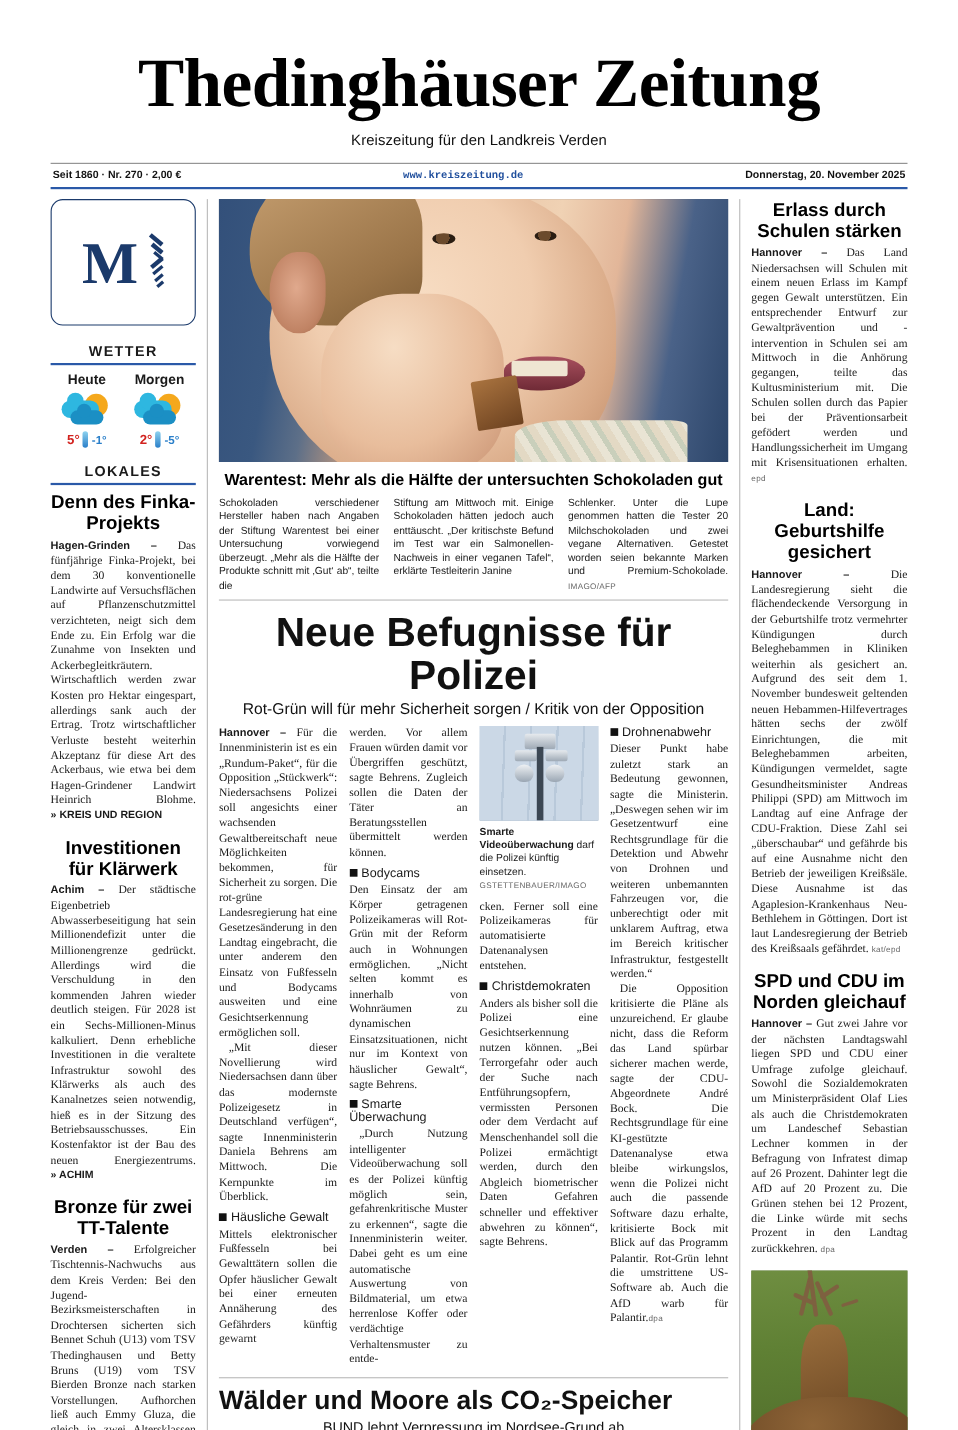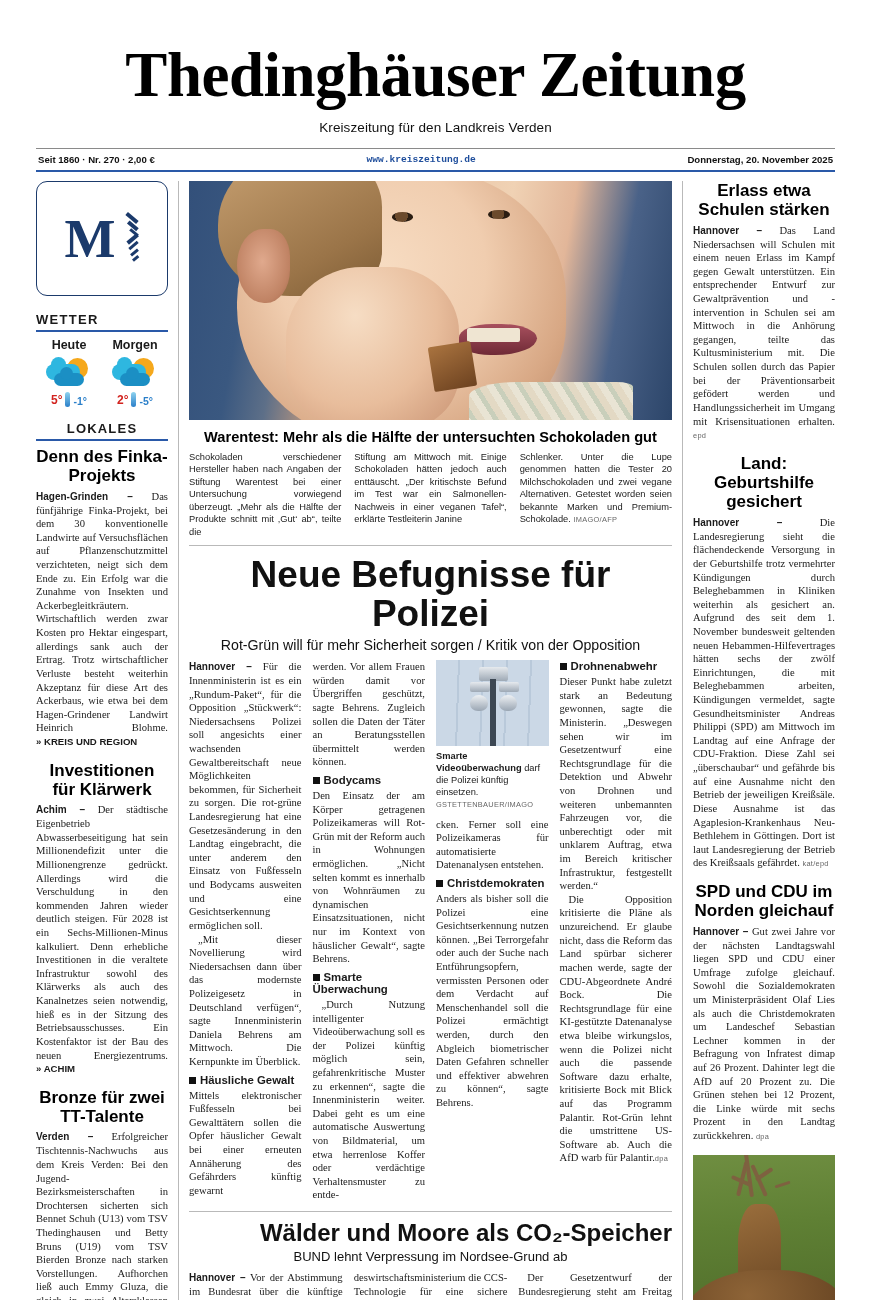--- a/index.html
+++ b/index.html
@@ -3,21 +3,21 @@
 <meta charset="utf-8">
 <style>
   * { box-sizing: border-box; margin: 0; padding: 0; }
   html, body {
     width: 871px; height: 1300px;
     background: #ffffff;
     font-family: "Liberation Serif", serif;
     color: #1a1a1a;
     overflow: hidden;
   }
-  .page { position: relative; width: 871px; height: 1188px; padding: 0 36px; }
+  .page { position: relative; width: 871px; height: 1188px; padding: 0 46px; }
 
   
   .masthead { padding-top: 44px; text-align: center; }
   .masthead-title {
     font-family: "Liberation Serif", serif;
     font-weight: 700;
     font-size: 63px;
     letter-spacing: -0.5px;
     line-height: 1.0;
     color: #000;
@@ -56,21 +56,21 @@
     font-family: "Liberation Serif", serif; font-weight: 700;
     font-size: 54px; color: #1b3a6b; line-height: 1; margin-right: 2px;
   }
   .logo-k { position: relative; width: 22px; height: 46px; }
   .logo-k span {
     position: absolute; right: 0; background: #1b3a6b;
   }
 
   
   .wetter-h {
-    font-family: "Liberation Sans", sans-serif;
+    text-align: center; font-family: "Liberation Sans", sans-serif;
     font-weight: 700; font-size: 13px; letter-spacing: 1.3px;
     margin-top: 16px; padding-bottom: 3px;
   }
   .wetter-rule { border-top: 2.2px solid #2a59a8; }
   .wetter-row { display: flex; margin-top: 6px; }
   .wetter-cell { flex: 1; text-align: center; }
   .wetter-day {
     font-family: "Liberation Sans", sans-serif; font-weight: 700;
     font-size: 12.5px; margin-bottom: 4px;
   }
@@ -209,21 +209,21 @@
     font-size: 37px; text-align: center; line-height: 1.04;
     margin-top: 10px; color: #111;
   }
   .lead-sub {
     font-family: "Liberation Sans", sans-serif; font-size: 14.2px;
     text-align: center; margin-top: 4px; margin-bottom: 7px; color: #111;
   }
   .lead-cols { display: flex; gap: 11px; }
   .lead-col { flex: 1; }
   .subhead {
-    font-family: "Liberation Sans", sans-serif; font-weight: 700;
+    font-family: "Liberation Sans", sans-serif; font-weight: 400;
     font-size: 11.4px; margin: 5px 0 3px;
   }
   .subhead .bullet {
     display: inline-block; width: 7px; height: 7px;
     background: #111; margin-right: 4px;
   }
   .photo-small {
     width: 100%; height: 86px; overflow: hidden; position: relative;
     background: linear-gradient(170deg, #c9d6e4 0%, #a9bdd2 45%, #8fa6bd 100%);
     margin-bottom: 4px;
@@ -246,21 +246,21 @@
   }
   .cap-inline {
     font-family: "Liberation Sans", sans-serif; font-size: 9.3px;
     line-height: 1.3;
   }
   .cap-inline b { font-weight: 700; }
 
   
   .co2-hl {
     font-family: "Liberation Sans", sans-serif; font-weight: 700;
-    font-size: 24px; text-align: right; color: #111; line-height: 1.1;
+    font-size: 24px; text-align: left; color: #111; line-height: 1.1;
   }
   .co2-sub {
     font-family: "Liberation Sans", sans-serif; font-size: 13px;
     text-align: center; margin-top: 3px; margin-bottom: 7px; color: #111;
   }
   .co2-cols { display: flex; gap: 11px; }
 
   
   .photo-deer {
     width: 100%; height: 175px; position: relative; overflow: hidden;
@@ -463,21 +463,21 @@
             <p class="body-txt" style="text-indent:9px;">Der Gesetzentwurf der Bundesregierung steht am Freitag auf der Tagesordnung des Bundesrats. Wie die Landesregierungen von Bremen und Niedersachsen abstimmen werden, ist bislang nicht bekannt.</p>
 
           </div>
         </div>
       </div>
     </div>
 
     <div class="col-right">
 
       <div>
-        <div class="local-hl">Erlass etwa Schulen stärken</div>
+        <div class="local-hl">Erlass durch Schulen stärken</div>
         <p class="body-txt"><b>Hannover –</b><span> Das Land Niedersachsen will Schulen mit einem neuen Erlass im Kampf gegen Gewalt unterstützen. Ein entsprechender Entwurf zur Gewaltprävention und -intervention in Schulen sei am Mittwoch in die Anhörung gegangen, teilte das Kultusministerium mit. Die Schulen sollen durch das Papier bei der Präventionsarbeit gefödert werden und Handlungssicherheit im Umgang mit Krisensituationen erhalten. </span><span class="credit">epd</span></p>
       </div>
 
       <div class="art-gap">
         <div class="local-hl">Land: Geburtshilfe gesichert</div>
         <p class="body-txt"><b>Hannover –</b><span> Die Landesregierung sieht die flächendeckende Versorgung in der Geburtshilfe trotz vermehrter Kündigungen durch Beleghebammen in Kliniken weiterhin als gesichert an. Aufgrund des seit dem 1. November bundesweit geltenden neuen Hebammen-Hilfevertrages hätten sechs der zwölf Einrichtungen, die mit Beleghebammen arbeiten, Kündigungen vermeldet, sagte Gesundheitsminister Andreas Philippi (SPD) am Mittwoch im Landtag auf eine Anfrage der CDU-Fraktion. Diese Zahl sei „überschaubar“ und gefährde bis auf eine Ausnahme nicht den Betrieb der jeweiligen Kreißsäle. Diese Ausnahme ist das Agaplesion-Krankenhaus Neu-Bethlehem in Göttingen. Dort ist laut Landesregierung der Betrieb des Kreißsaals gefährdet. </span><span class="credit">kat/epd</span></p>
       </div>
 
       <div class="art-gap">
         <div class="local-hl">SPD und CDU im Norden gleichauf</div>

